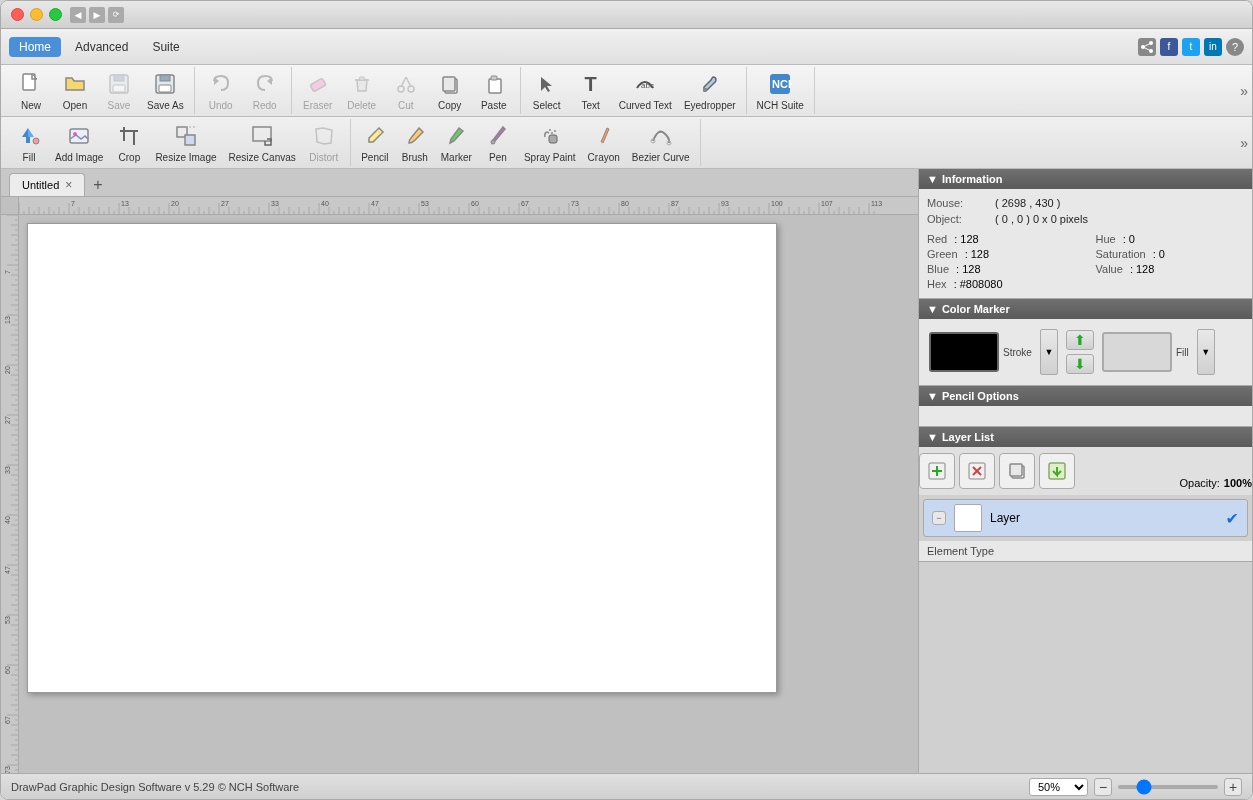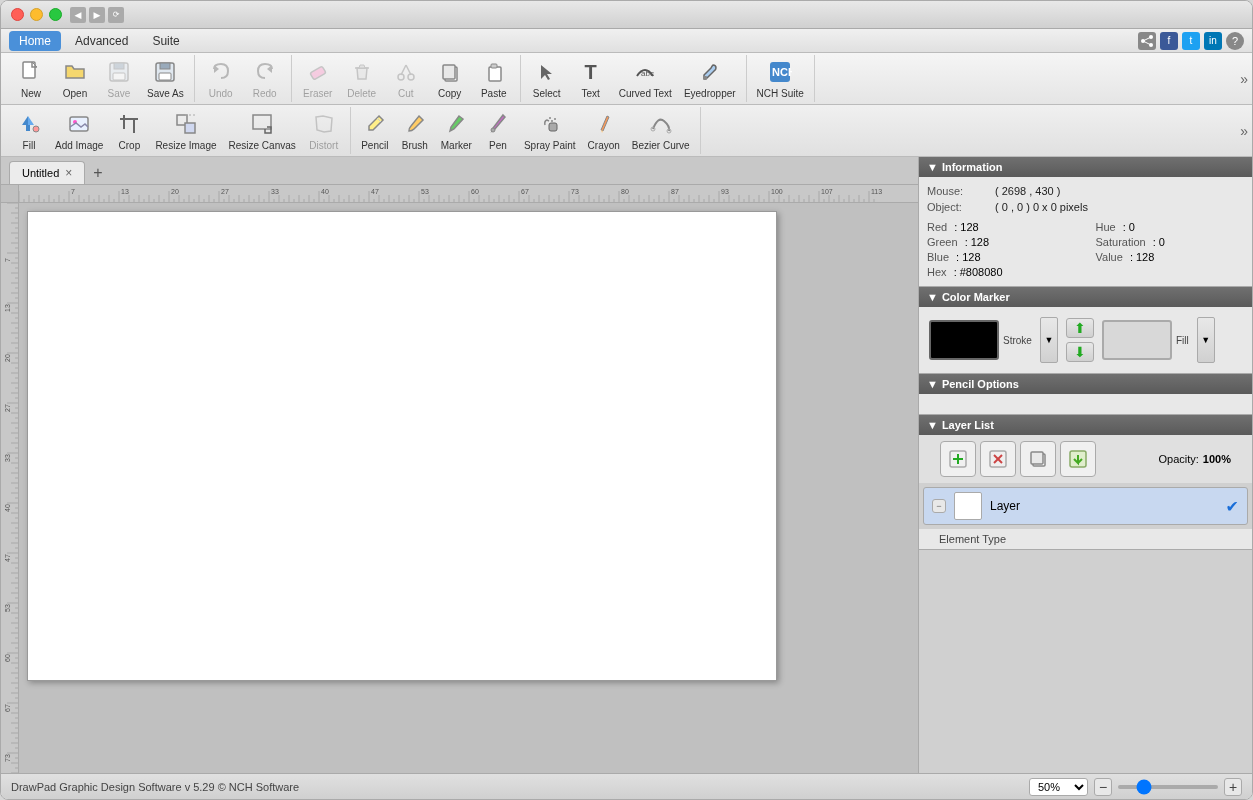--- a/index.html
+++ b/index.html
@@ -12,21 +12,21 @@
     .titlebar { height: 28px; background: linear-gradient(to bottom, #e8e8e8, #d0d0d0); display: flex; align-items: center; padding: 0 10px; border-bottom: 1px solid #aaa; position: relative; }
     .traffic-lights { display: flex; gap: 6px; align-items: center; }
     .tl { width: 13px; height: 13px; border-radius: 50%; }
     .tl-red { background: #ff5f57; border: 1px solid #e0443e; }
     .tl-yellow { background: #febc2e; border: 1px solid #d4a02a; }
     .tl-green { background: #28c840; border: 1px solid #1aab29; }
     .title-text { position: absolute; left: 50%; transform: translateX(-50%); font-size: 12px; color: #333; white-space: nowrap; }
     .titlebar-icon { width: 16px; height: 16px; background: #aaa; border-radius: 2px; font-size: 9px; display: flex; align-items: center; justify-content: center; color: #fff; }
 
     
-    .menubar { height: 24px; background: linear-gradient(to bottom, #f0f0f0, #e0e0e0); display: flex; align-items: center; padding: 0 8px; border-bottom: 1px solid #bbb; gap: 4px; }
+    .menubar { height: 36px; background: linear-gradient(to bottom, #f0f0f0, #e0e0e0); display: flex; align-items: center; padding: 0 8px; border-bottom: 1px solid #bbb; gap: 4px; }
     .menu-item { padding: 3px 10px; font-size: 12px; color: #333; cursor: pointer; border-radius: 4px; }
     .menu-item:hover, .menu-item.active { background: #4a90d9; color: #fff; }
     .menu-right { margin-left: auto; display: flex; gap: 4px; }
     .menu-social { width: 18px; height: 18px; border-radius: 3px; font-size: 10px; display: flex; align-items: center; justify-content: center; color: #fff; }
     .fb { background: #3b5998; }
     .tw { background: #1da1f2; }
     .li { background: #0077b5; }
     .help-btn { width: 18px; height: 18px; border-radius: 50%; background: #888; color: #fff; font-size: 11px; display: flex; align-items: center; justify-content: center; }
 
     
@@ -77,29 +77,29 @@
     .color-label { font-size: 10px; color: #444; }
     .color-dropdown { width: 18px; height: 46px; background: linear-gradient(to bottom, #e8e8e8, #d0d0d0); border: 1px solid #aaa; border-radius: 2px; cursor: pointer; display: flex; align-items: center; justify-content: center; font-size: 9px; }
     .swap-btn { display: flex; flex-direction: column; gap: 4px; align-items: center; }
     .swap-arrow { width: 28px; height: 20px; background: linear-gradient(to bottom, #e8e8e8, #d0d0d0); border: 1px solid #aaa; border-radius: 3px; cursor: pointer; display: flex; align-items: center; justify-content: center; font-size: 14px; }
     .green-arrow { color: #22aa22; }
 
     
     .pencil-options { padding: 8px; background: #e8e8e8; min-height: 20px; }
 
     
-    .layer-controls { display: flex; gap: 4px; align-items: center; padding: 6px 21px; background: #e0e0e0; }
+    .layer-controls { display: flex; gap: 4px; align-items: flex-end; padding: 6px 0; background: #e0e0e0; }
     .layer-btn { width: 36px; height: 36px; background: #f0f0f0; border: 1px solid #aaa; border-radius: 4px; cursor: pointer; display: flex; align-items: center; justify-content: center; font-size: 16px; }
     .opacity-row { display: flex; align-items: center; gap: 4px; font-size: 11px; margin-left: auto; }
     .opacity-val { font-weight: bold; }
     .layer-row { display: flex; align-items: center; padding: 4px 8px; background: #c8d8f0; border: 1px solid #aaa; margin: 4px; border-radius: 3px; gap: 8px; cursor: pointer; }
     .layer-thumb { width: 28px; height: 28px; background: #fff; border: 1px solid #aaa; border-radius: 2px; display: flex; align-items: center; justify-content: center; }
     .layer-name { font-size: 12px; flex: 1; }
     .layer-check { color: #1a6ed8; font-size: 16px; }
-    .element-type { padding: 4px 20px; font-size: 11px; color: #444; background: #e8e8e8; }
+    .element-type { padding: 4px 8px; font-size: 11px; color: #444; background: #e8e8e8; }
 
     
     .canvas-full { flex: 1; display: flex; flex-direction: column; overflow: hidden; }
     .ruler-top-row { display: flex; height: 18px; flex-shrink: 0; }
     .canvas-bottom { display: flex; flex: 1; overflow: hidden; }
     .ruler-left { width: 18px; background: #c8c8c8; border-right: 1px solid #aaa; flex-shrink: 0; overflow: hidden; }
     .canvas-scroll-area { flex: 1; overflow: auto; background: #c0c0c0; padding: 8px; }
     .corner-box { width: 18px; height: 18px; background: #c0c0c0; border-right: 1px solid #aaa; border-bottom: 1px solid #aaa; flex-shrink: 0; }
     .ruler-top { flex: 1; height: 18px; background: #c8c8c8; border-bottom: 1px solid #aaa; overflow: hidden; position: relative; }
   </style>

